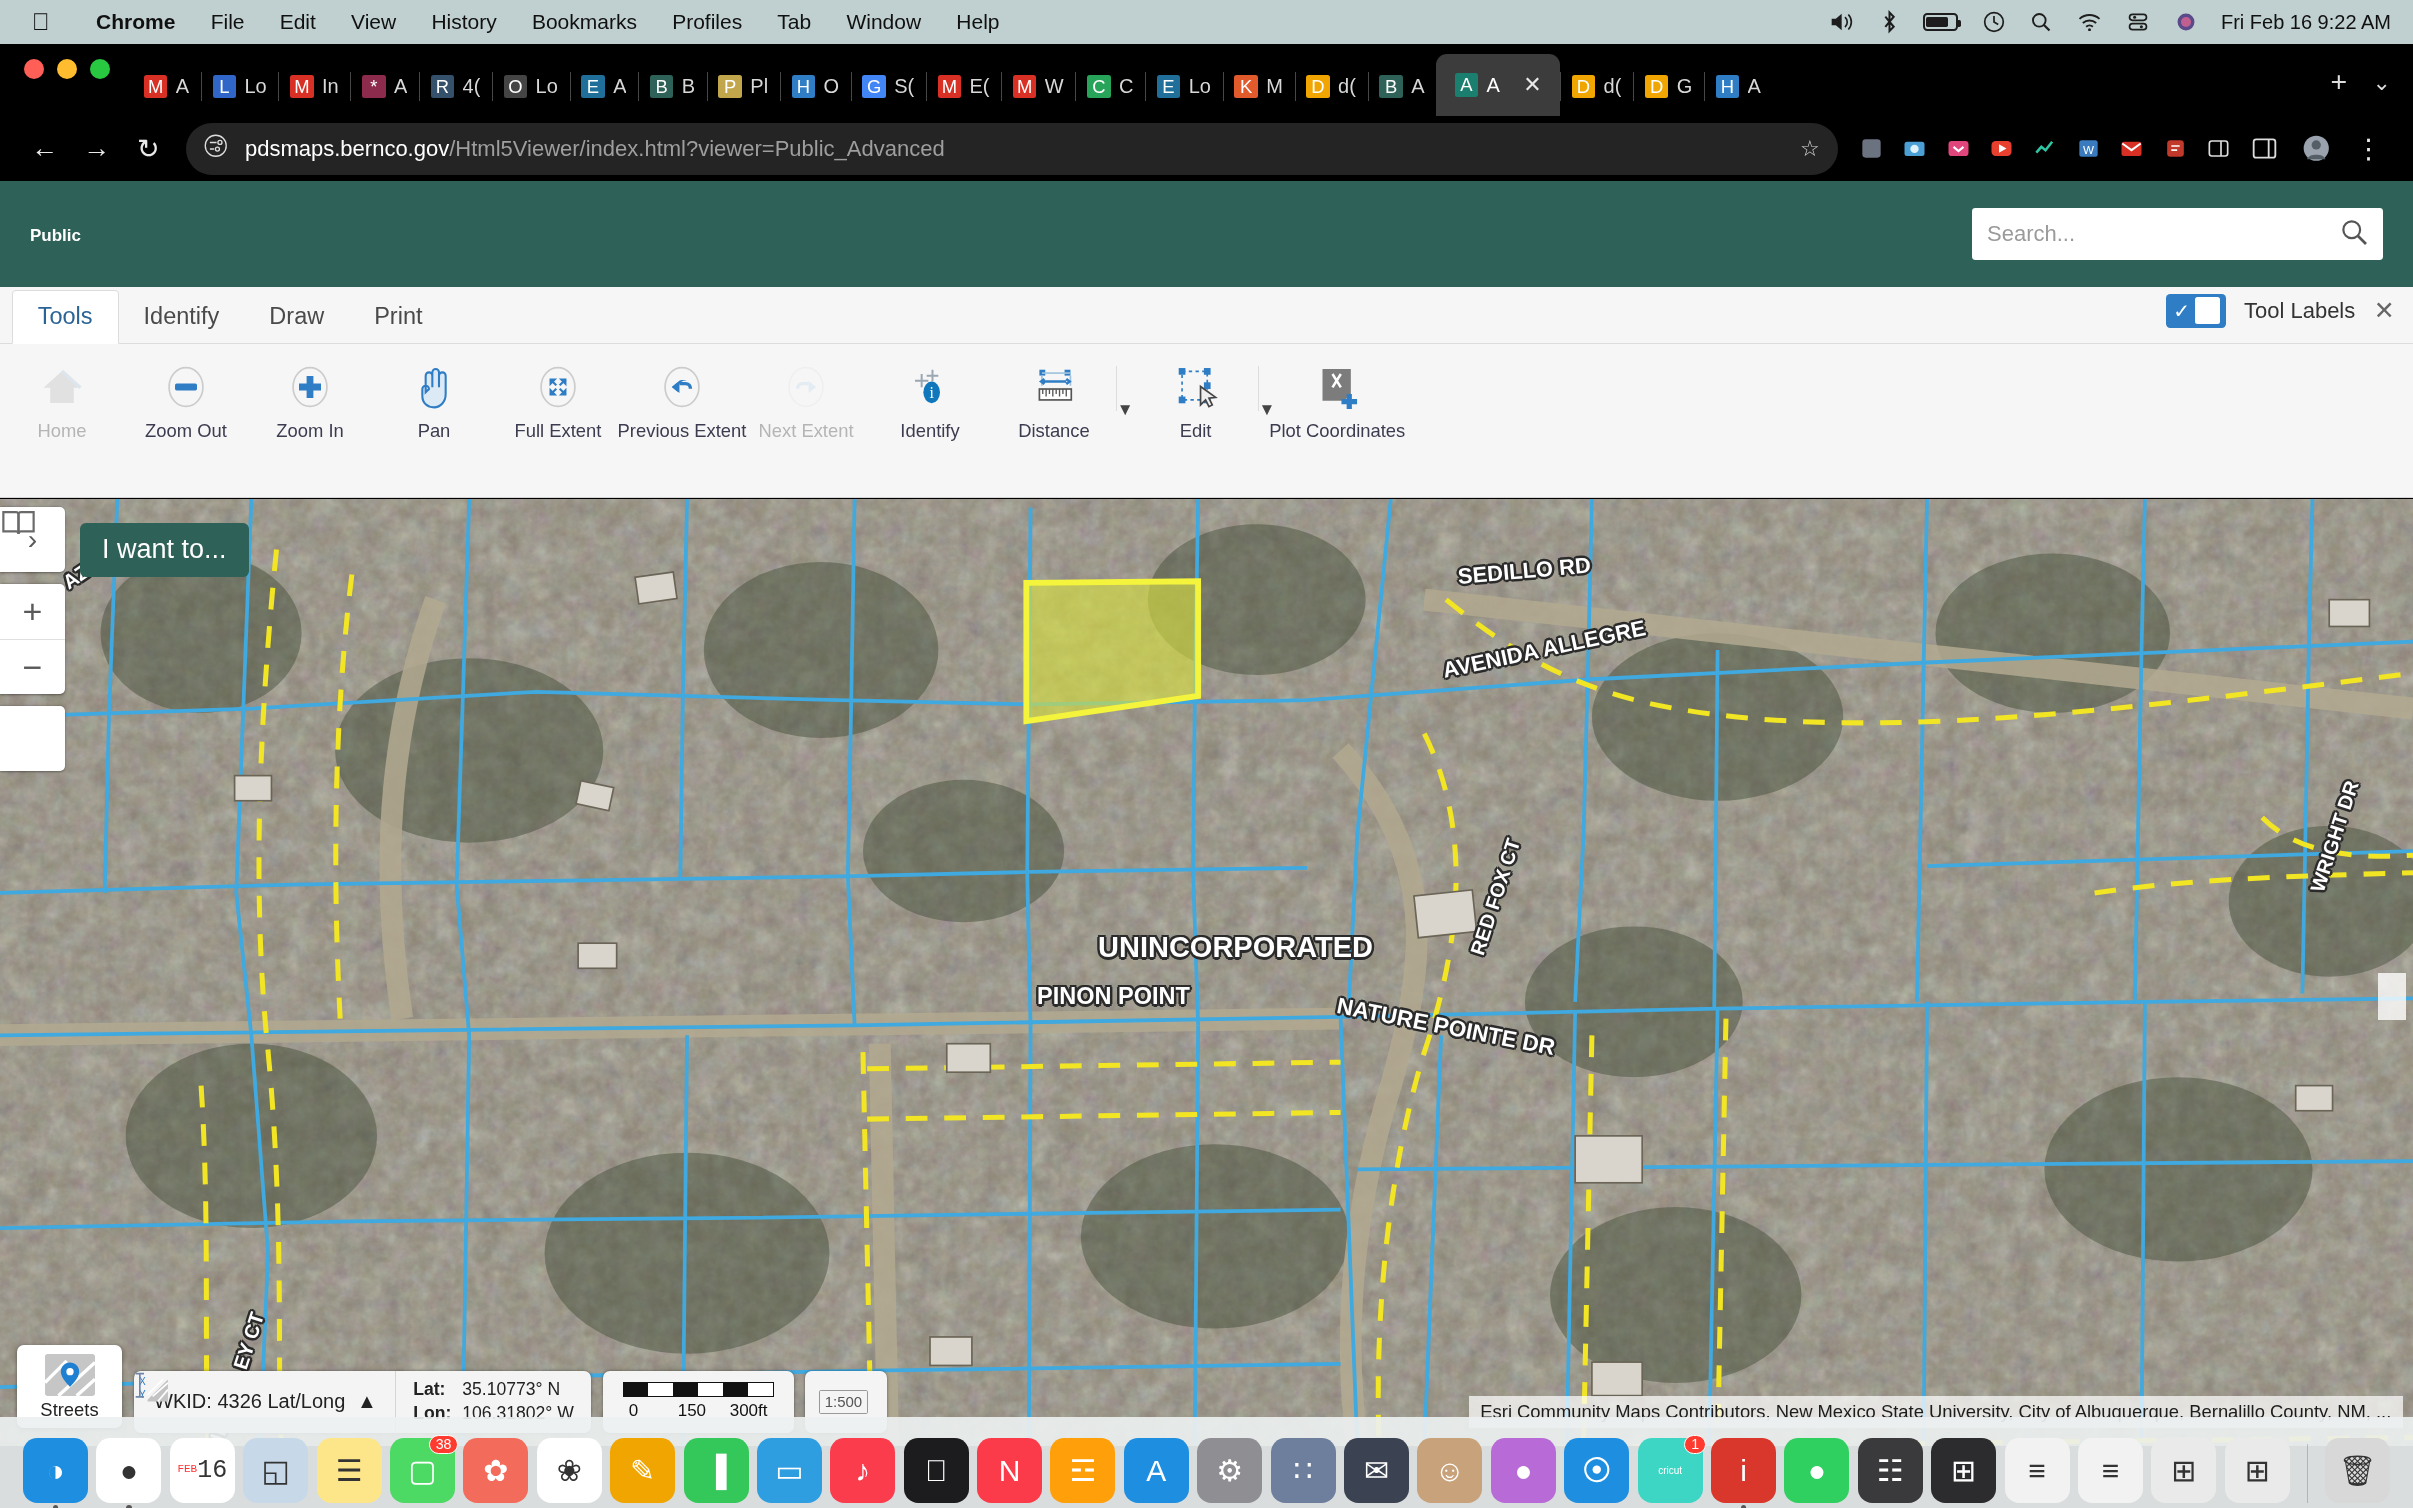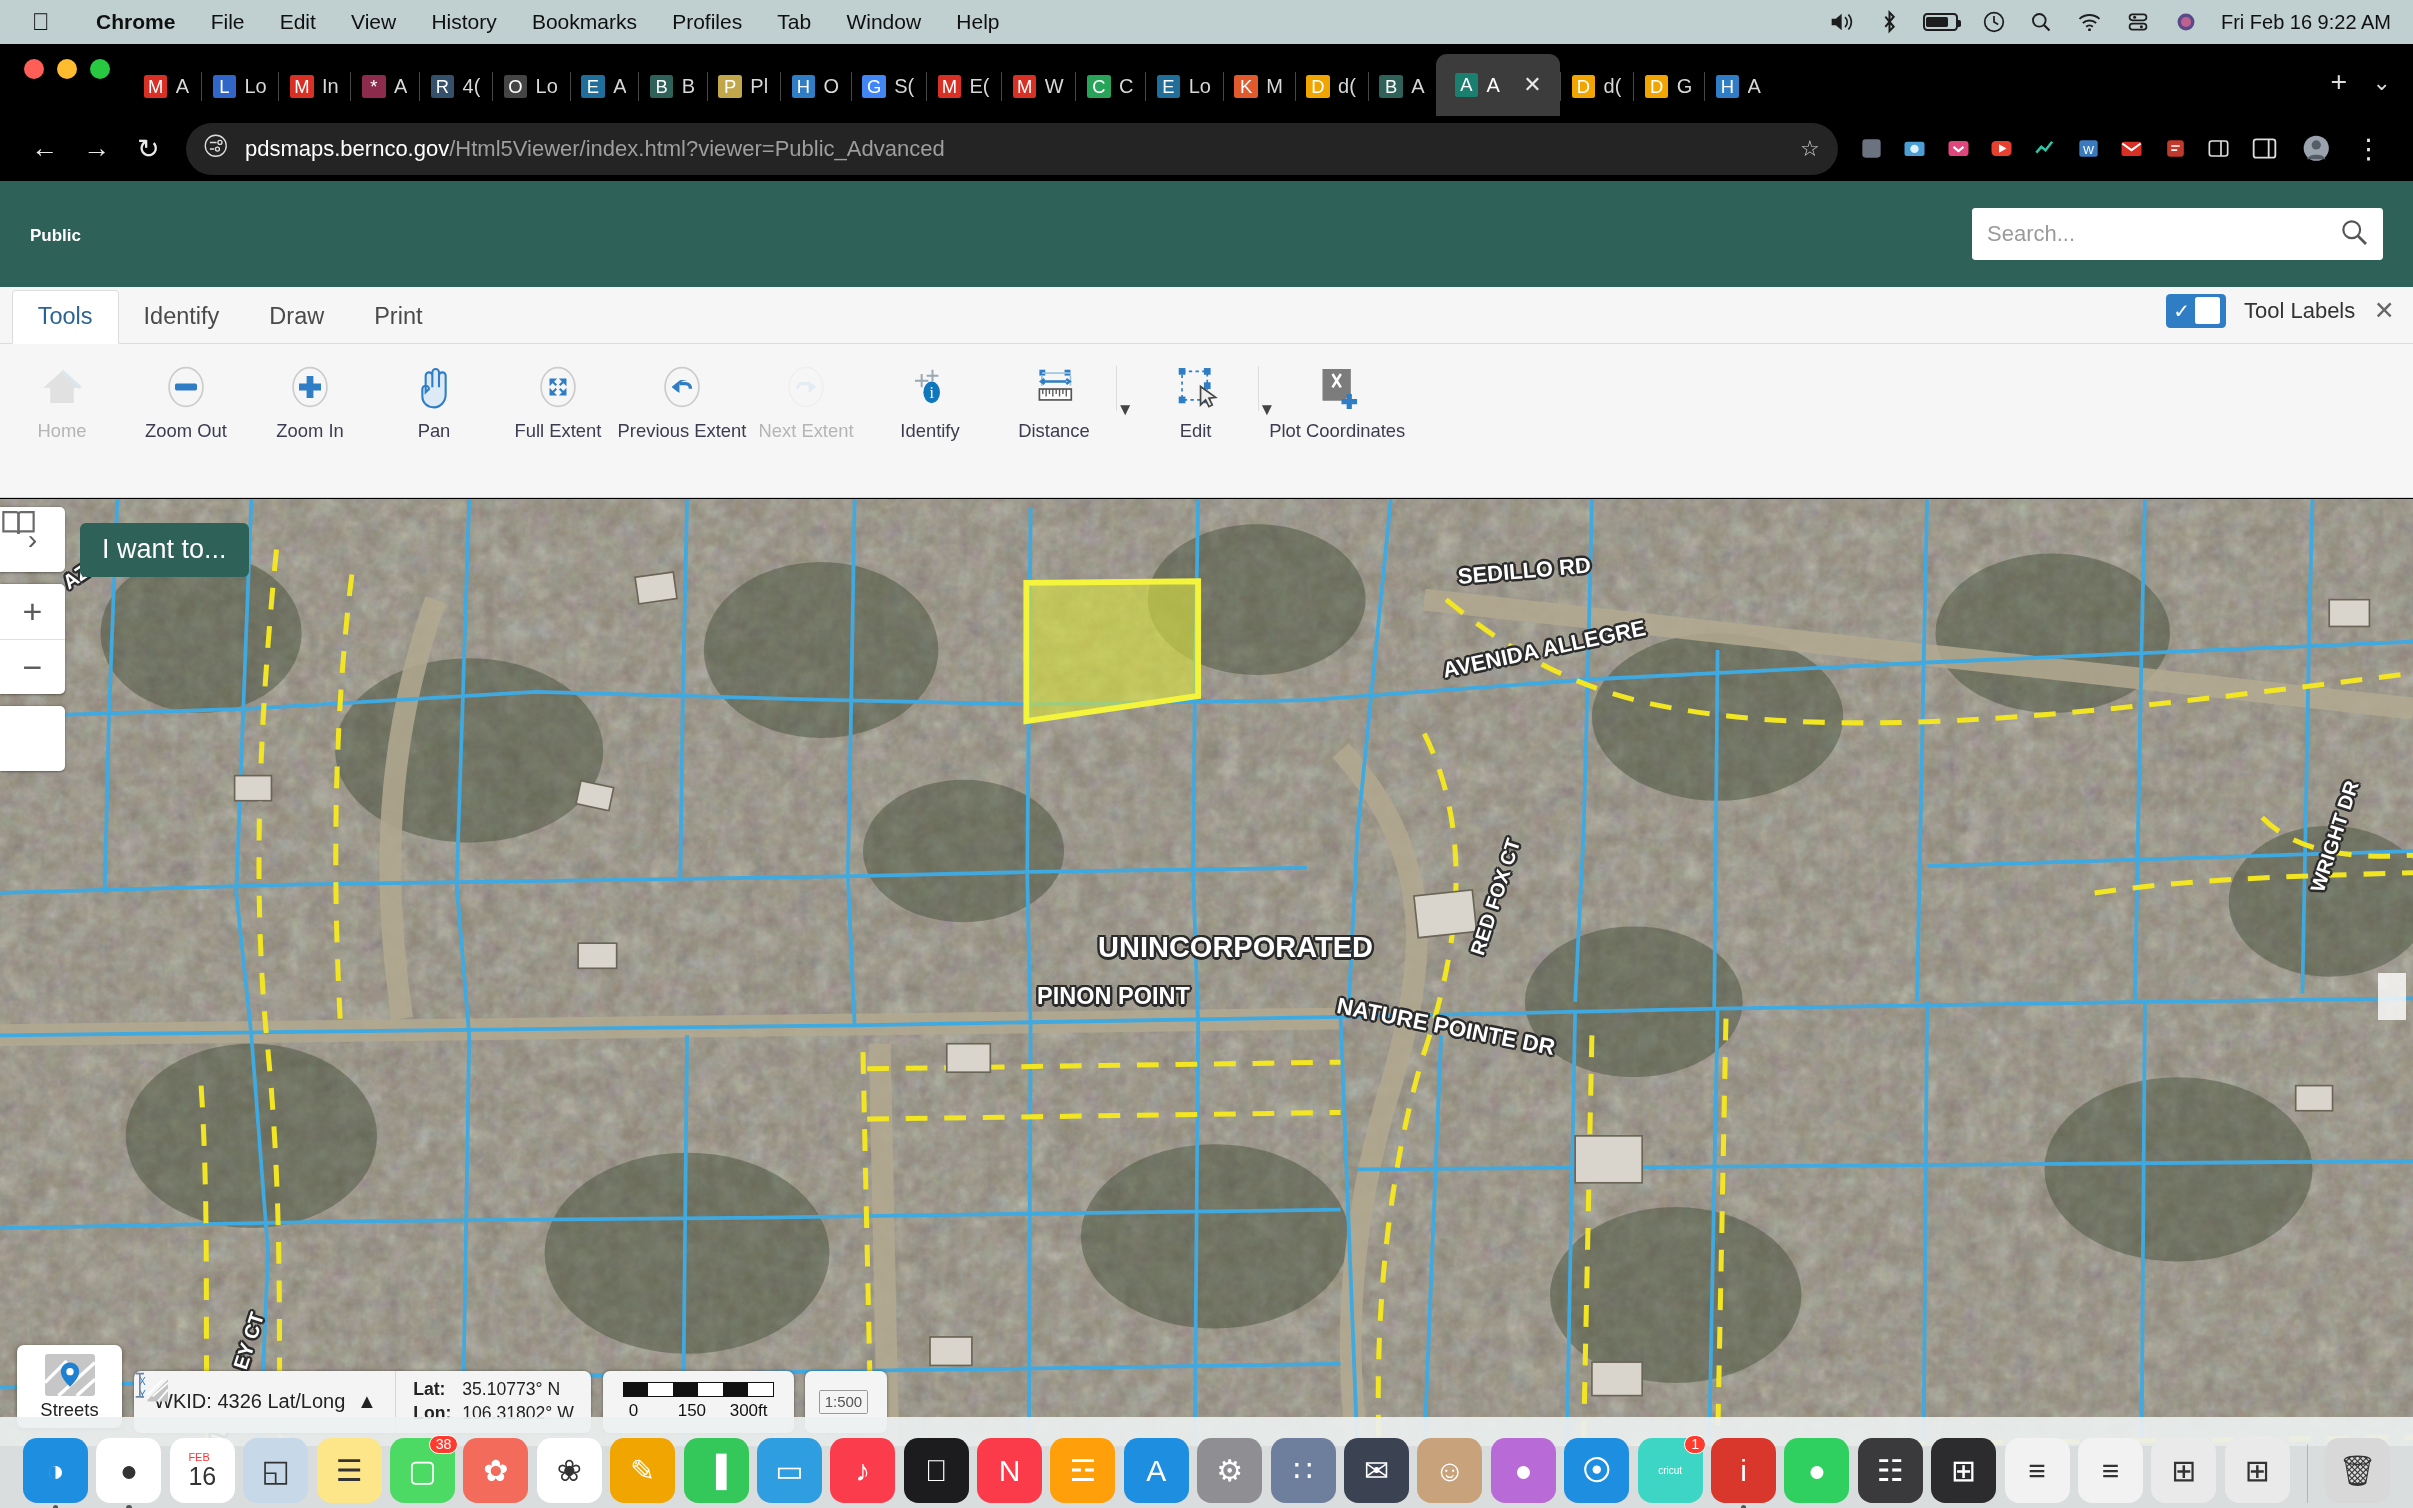--- a/index.html
+++ b/index.html
@@ -770,34 +770,35 @@
       <div class="sbox ratiobox">
         <span class="ratiochip">1:500</span>
         <span>
           <svg width="11.7" height="28.5" viewBox="0 0 14 34">
               <path d="M2 3h10M7 3v28M2 31h10" stroke="#6f86a8" stroke-width="2" fill="none"></path>
             </svg>
         </span>
       </div>
     </div>
 
+    <div class="attrib">Esri Community Maps Contributors, New Mexico State University, City of Albuquerque, Bernalillo County, NM, ...</div>
     <div class="mapexpand"></div>
   </div>
 
   <div class="dock" id="dock">
       <div class="dockicon" style="background: rgb(30, 143, 224); color: rgb(255, 255, 255);">
         <span>◑</span>
         <span class="dd"></span>
       </div>
       <div class="dockicon" style="background: rgb(255, 255, 255); color: rgb(51, 51, 51);">
         <span>●</span>
         <span class="dd"></span>
       </div>
       <div class="dockicon" style="background: rgb(255, 255, 255); color: rgb(51, 51, 51);">
-        <div style="display: flex; flex-direction: column; align-items: flex-start;">
+        <div style="display: flex; align-items: center; font-family: Liberation Mono, monospace;">
           <div style="font-size: 11px; color: rgb(255, 51, 51); line-height: 1; margin-bottom: 1.7px;">FEB</div>
           <div style="font-size: 25px; color: rgb(51, 51, 51); line-height: 1;">16</div>
         </div>
       </div>
       <div class="dockicon" style="background: rgb(199, 217, 232); color: rgb(51, 51, 51);">
         <span>◱</span>
       </div>
       <div class="dockicon" style="background: rgb(253, 230, 138); color: rgb(51, 51, 51);">
         <span>☰</span>
       </div>

